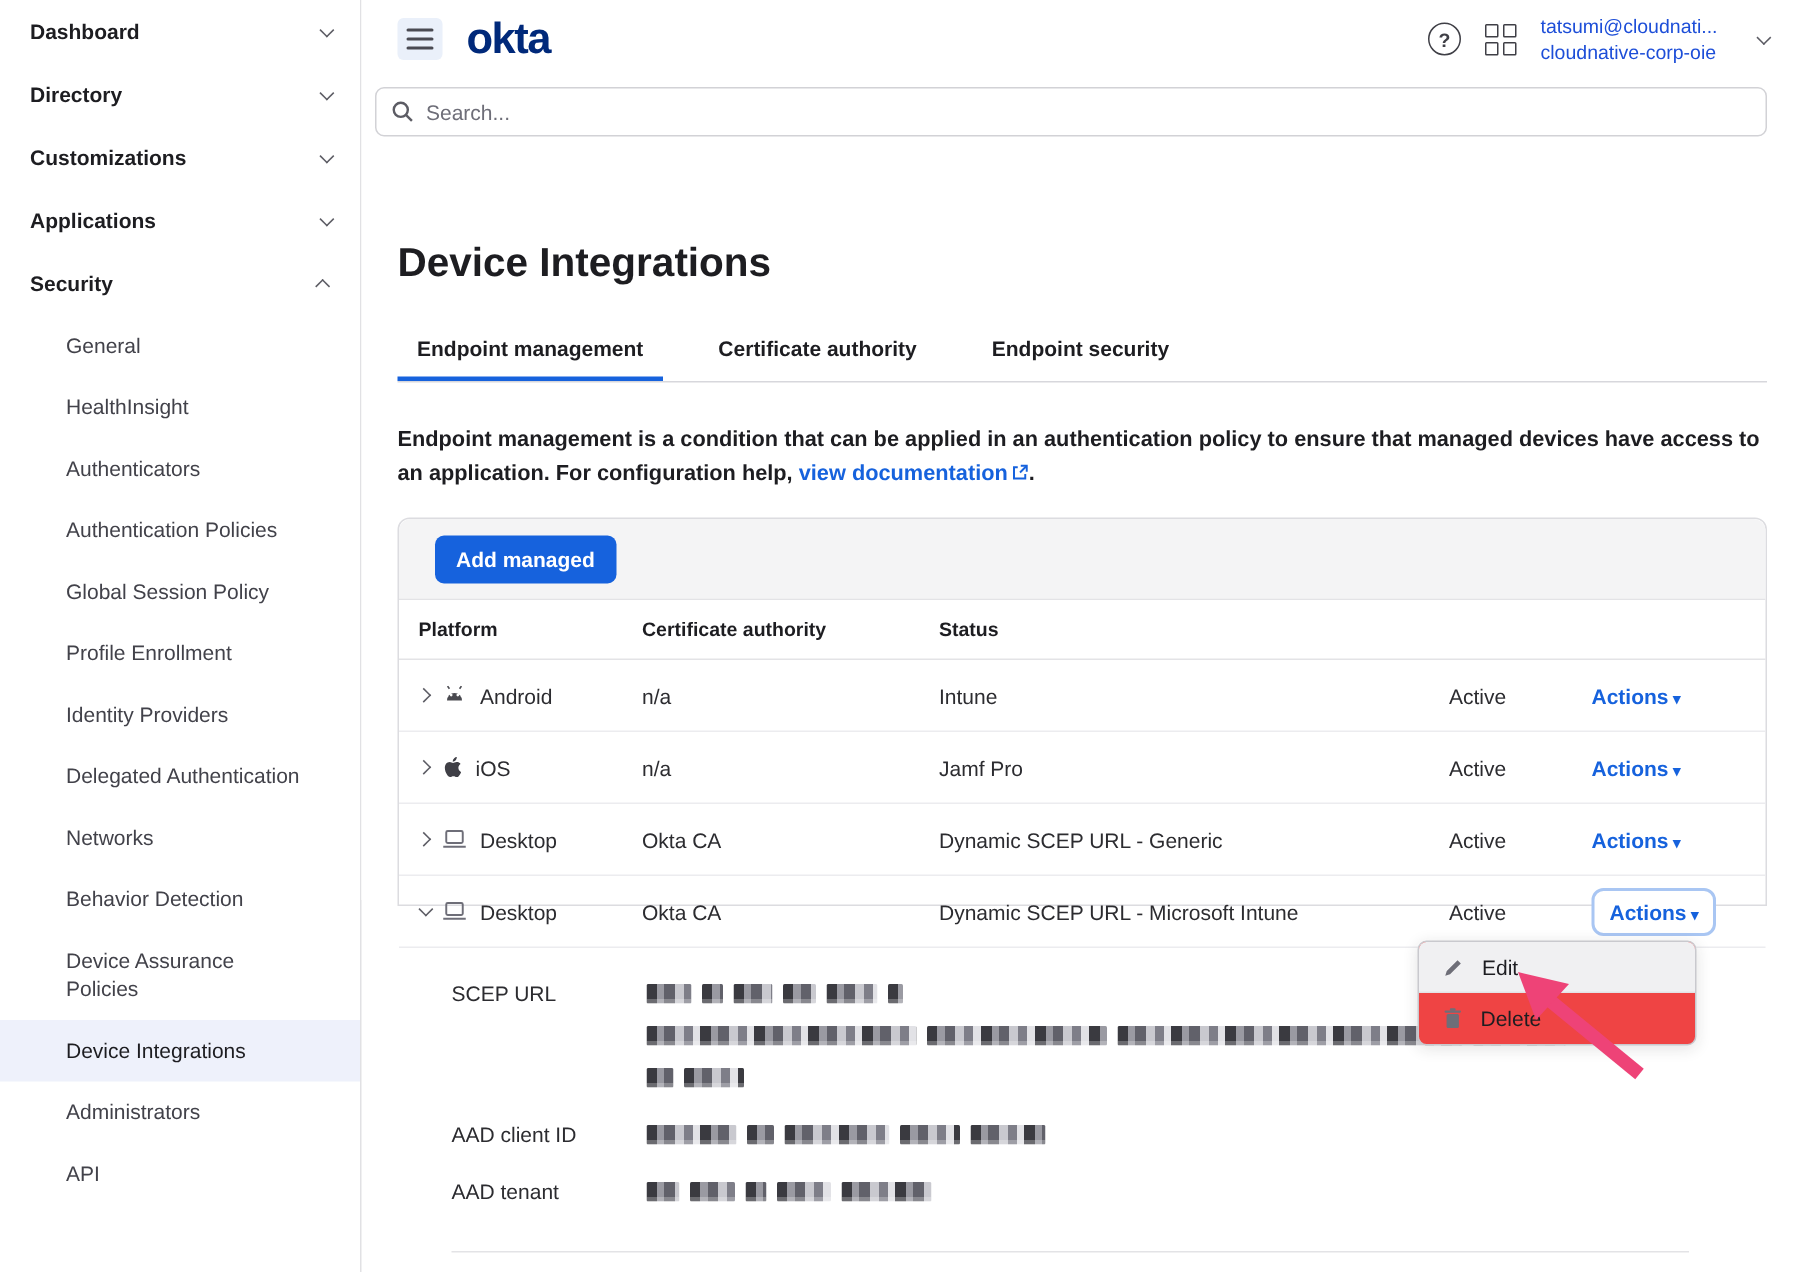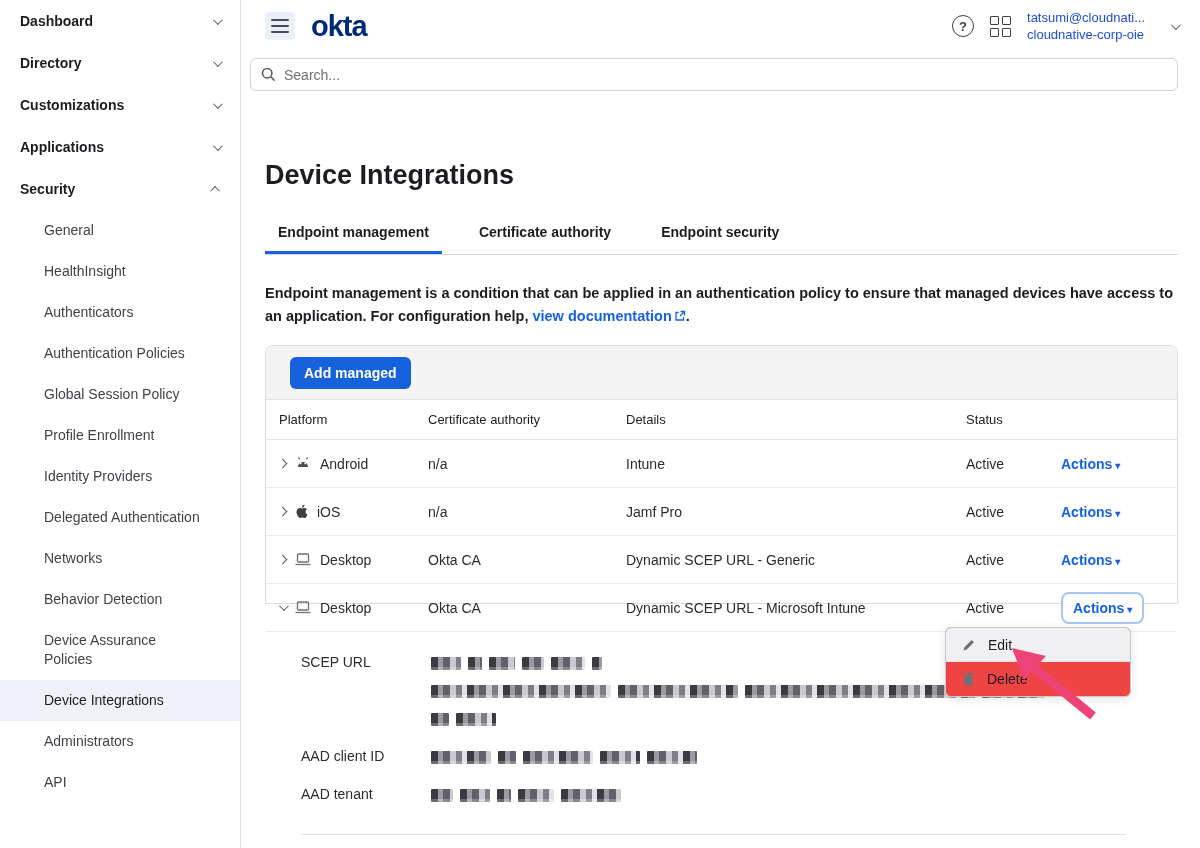--- a/index.html
+++ b/index.html
@@ -67,21 +67,21 @@
   .card { position:absolute; left:24px; right:22px; top:345px; bottom:-4px;
     border:1px solid #dcdce0; border-radius:8px 8px 0 0; background:#fff; overflow:visible; }
   .toolbar { height:54px; background:#f4f4f5; border-bottom:1px solid #e3e3e6;
     border-radius:8px 8px 0 0; display:flex; align-items:center; padding:0 24px; }
   .btn-primary { background:#1662dd; color:#fff; border:none; border-radius:6px;
     height:32px; padding:0 14px; font-size:14px; font-weight:700;
     font-family:"Liberation Sans",sans-serif; cursor:pointer; }
 
   .tgrid { display:grid; grid-template-columns:149px 198px 340px 95px 1fr;
     padding-left:13px; align-items:center; }
-  .thead { height:40px; border-bottom:1px solid #e3e3e6; font-size:13px; font-weight:400; }
+  .thead { height:40px; border-bottom:1px solid #e3e3e6; font-size:13px; font-weight:700; }
   .trow { height:48px; border-bottom:1px solid #ececef; font-size:14px; color:#2c2c30; }
   .pcell { display:flex; align-items:center; gap:9px; }
   .actions-link { color:#1662dd; font-weight:700; font-size:14px; cursor:pointer;
     background:none; border:none; font-family:"Liberation Sans",sans-serif; }
   .actions-link .tri { font-size:10px; margin-left:3px; }
   .actions-focus { border:2px solid #a9c6f3; border-radius:8px; background:#fff;
     padding:6px 10px; }
 
   
   .expanded { padding:22px 0 0 35px; position:relative; }
@@ -195,21 +195,20 @@
 
   <section class="card">
 
     <div class="toolbar">
       <button class="btn-primary">Add managed</button>
     </div>
 
     <div class="tgrid thead">
       <div>Platform</div>
       <div>Certificate authority</div>
-      <div>Details</div>
       <div>Status</div>
       <div></div>
     </div>
 
     <div class="tgrid trow">
       <div class="pcell">
         <i class="chev right"></i>
         <svg width="16" height="14" viewBox="0 0 16 14">
           <path d="M3 13a5 5 0 0 1 10 0z" fill="#4a4a50" transform="translate(0,-3)"></path>
           <line x1="4.6" y1="2.2" x2="3.4" y2="0.4" stroke="#4a4a50" stroke-width="1.1"></line>

